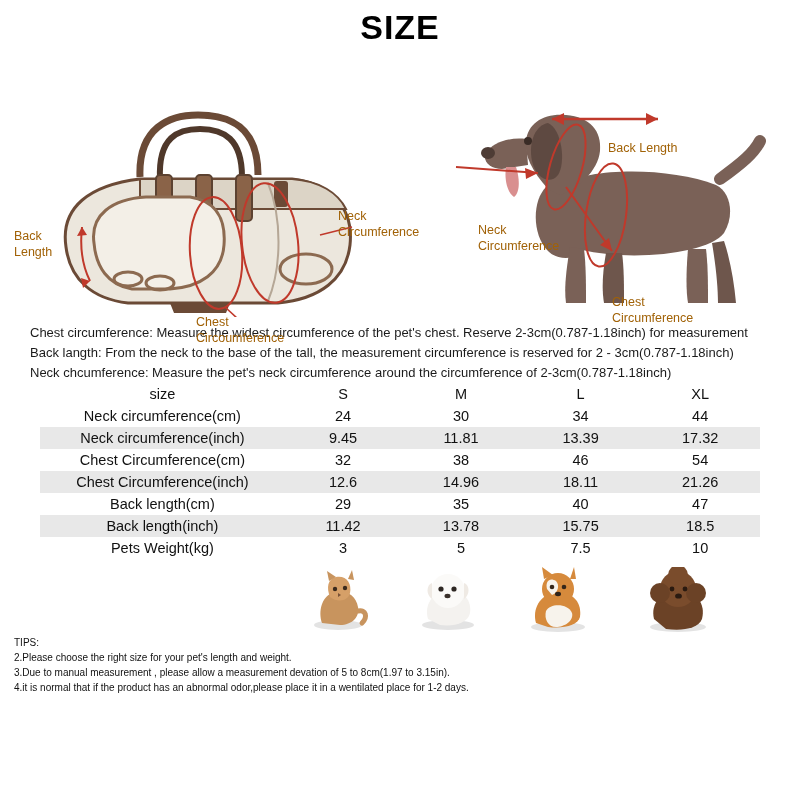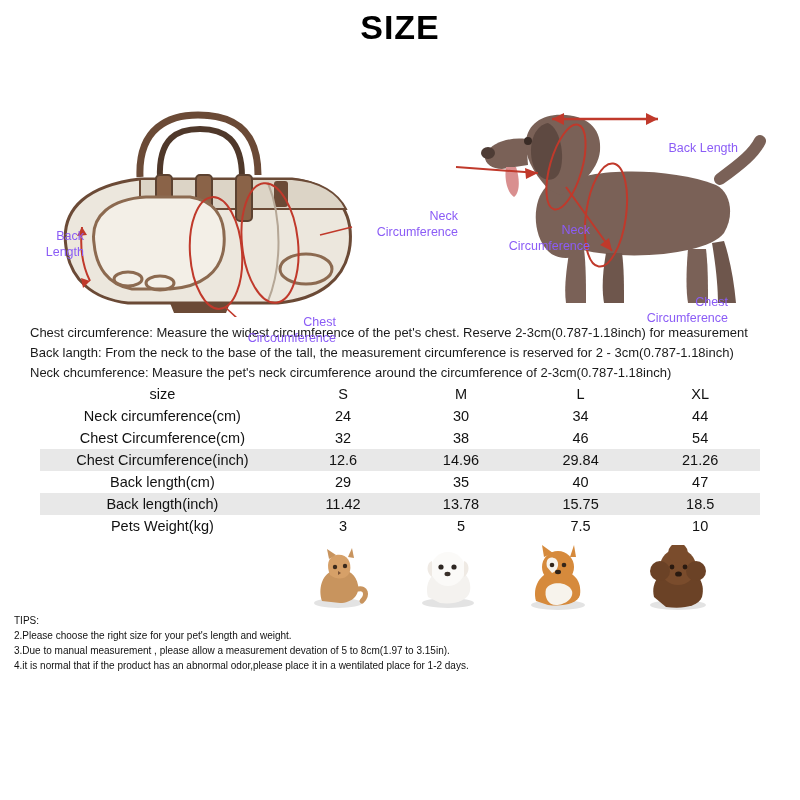--- a/index.html
+++ b/index.html
@@ -47,22 +47,22 @@
     position: absolute;
     left: 420px;
     top: 20px;
     width: 370px;
     height: 250px;
   }
   .callout {
     position: absolute;
     font-size: 12.5px;
     line-height: 1.25;
-    color: #8b5cf6;
-    text-align: right;
+    color: #a16207;
+    text-align: left;
     white-space: pre-line;
   }
 
   
   .desc {
     margin: 6px 0 0 0;
     padding: 0 30px;
     font-size: 13px;
     line-height: 1.55;
     color: #1b1b1b;
@@ -248,34 +248,41 @@
         </tr>
 
         <tr>
           <td class="label">Neck circumference(cm)</td>
           <td>24</td>
           <td>30</td>
           <td>34</td>
           <td>44</td>
         </tr>
 
+        <tr class="alt">
+          <td class="label">Neck circumference(inch)</td>
+          <td>9.45</td>
+          <td>11.81</td>
+          <td>13.39</td>
+          <td>17.32</td>
+        </tr>
 
         <tr>
           <td class="label">Chest Circumference(cm)</td>
           <td>32</td>
           <td>38</td>
           <td>46</td>
           <td>54</td>
         </tr>
 
         <tr class="alt">
           <td class="label">Chest Circumference(inch)</td>
           <td>12.6</td>
           <td>14.96</td>
-          <td>29.84</td>
+          <td>18.11</td>
           <td>21.26</td>
         </tr>
 
         <tr>
           <td class="label">Back length(cm)</td>
           <td>29</td>
           <td>35</td>
           <td>40</td>
           <td>47</td>
         </tr>

